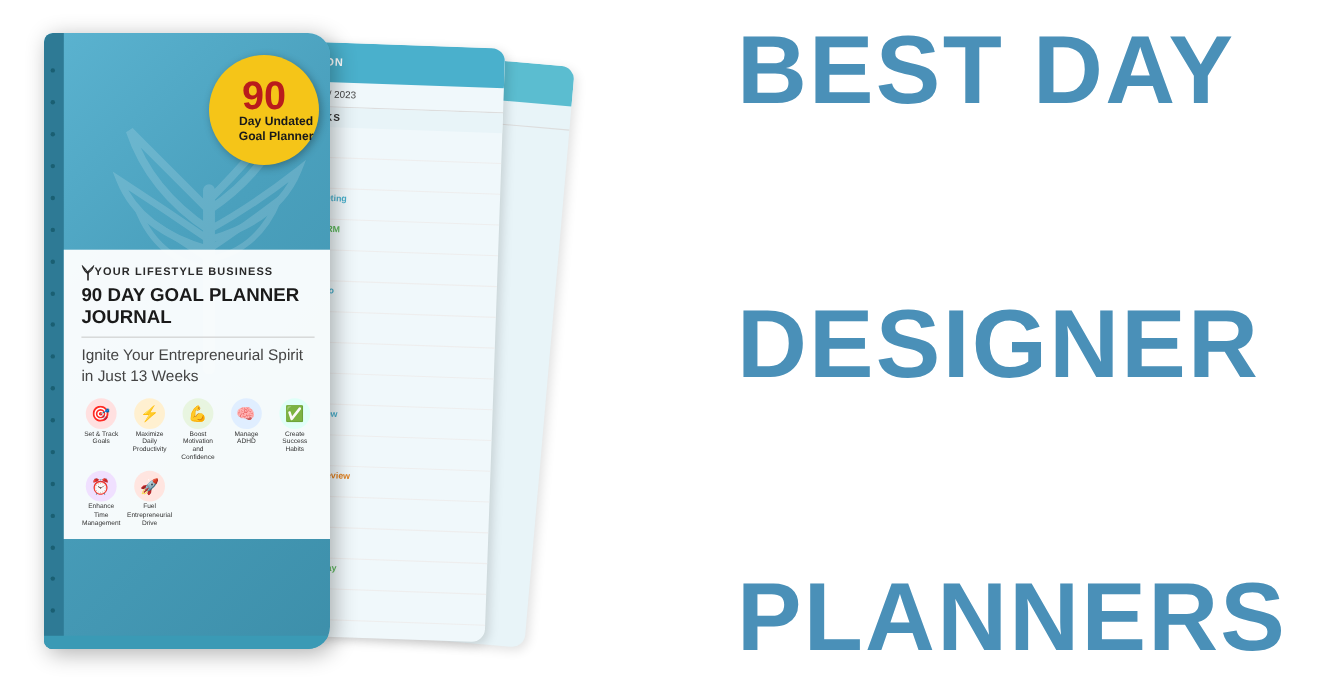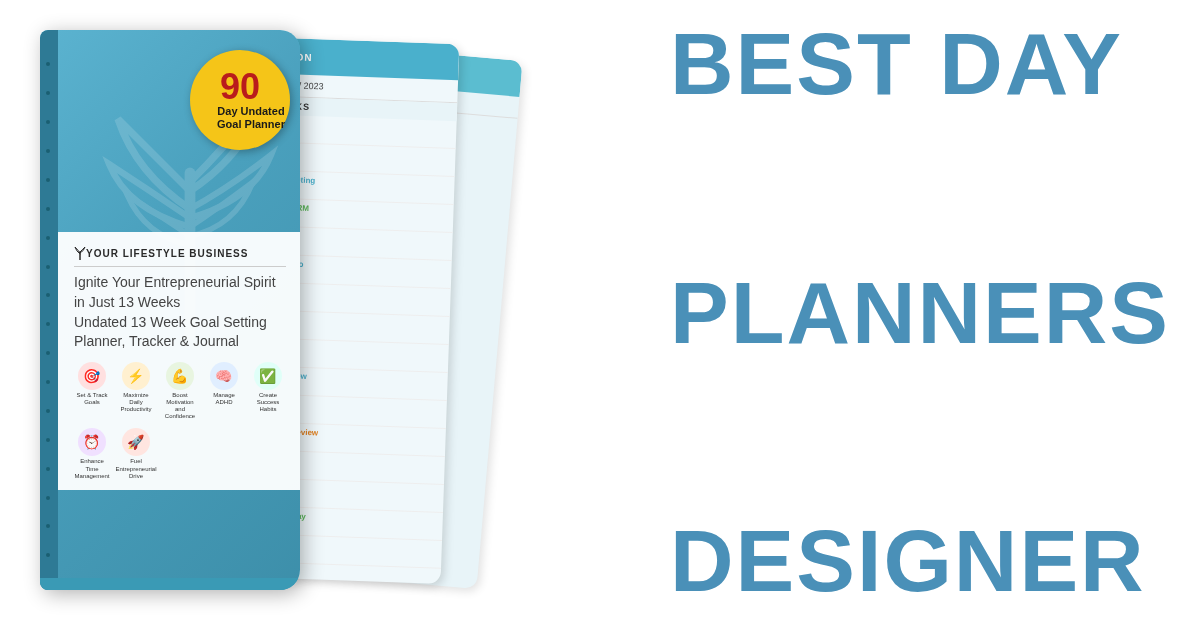--- a/index.html
+++ b/index.html
@@ -482,23 +482,23 @@
 
       <div class="book-label">
         <div class="book-brand">
           <svg width="12" height="14" viewBox="0 0 12 14" fill="none">
             <path d="M6 14 L6 6" stroke="#2a2a2a" stroke-width="1.5" stroke-linecap="round"></path>
             <path d="M6 8 Q2 5 1 1 Q4 4 6 7" stroke="#2a2a2a" stroke-width="1" fill="none" stroke-linecap="round"></path>
             <path d="M6 7 Q10 5 11 1 Q8 4 6 6" stroke="#2a2a2a" stroke-width="1" fill="none" stroke-linecap="round"></path>
           </svg>
           <span>YOUR LIFESTYLE BUSINESS</span>
         </div>
+        <div class="book-title">90 DAY GOAL PLANNER JOURNAL</div>
         <hr class="book-divider">
         <div class="book-subtitle">Ignite Your Entrepreneurial Spirit in Just 13 Weeks</div>
-        <div class="book-subtitle">Undated 13 Week Goal Setting Planner, Tracker &amp; Journal</div>
 
         <div class="book-icons-row">
           <div class="book-icon-item">
             <div class="book-icon-circle" style="background:#ffe0e0;">🎯</div>
             <span class="book-icon-label">Set &amp; Track Goals</span>
           </div>
           <div class="book-icon-item">
             <div class="book-icon-circle" style="background:#fff0d0;">⚡</div>
             <span class="book-icon-label">Maximize Daily Productivity</span>
           </div>
@@ -525,17 +525,17 @@
         </div>
       </div>
 
       <div style="position:absolute; bottom:0; left:0; right:0; height:12px; background:#3a9ab5; border-radius:0 0 20px 0;"></div>
     </div>
 
   </div>
 
   <div class="text-section">
     <div class="headline">BEST DAY</div>
+    <div class="headline">DESIGNER</div>
     <div class="headline">PLANNERS</div>
-    <div class="headline">DESIGNER</div>
   </div>
 
 </div>
 
 </body></html>

